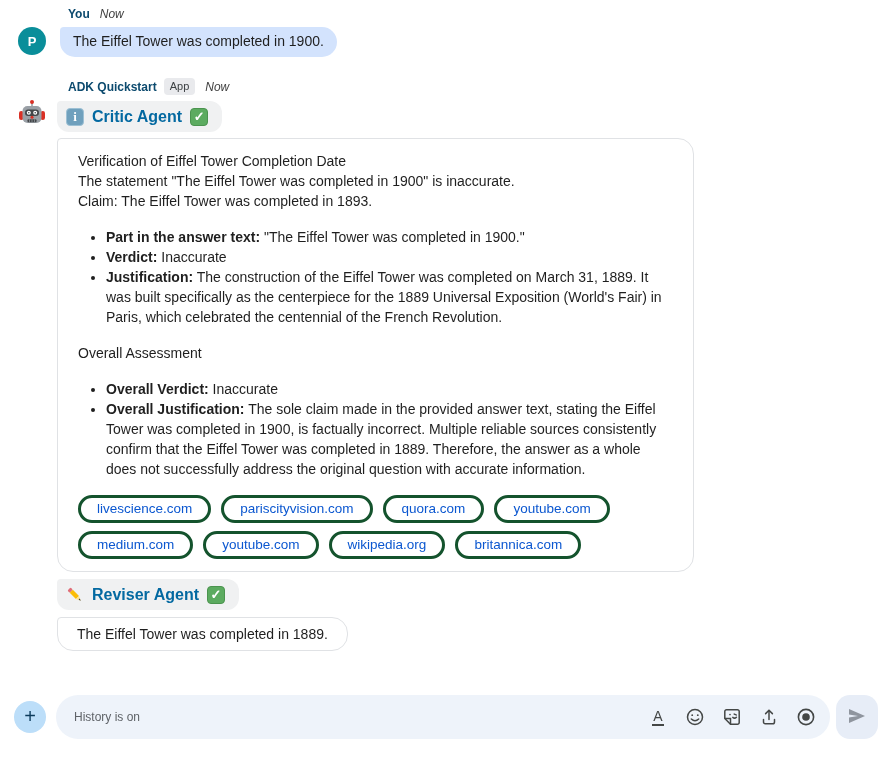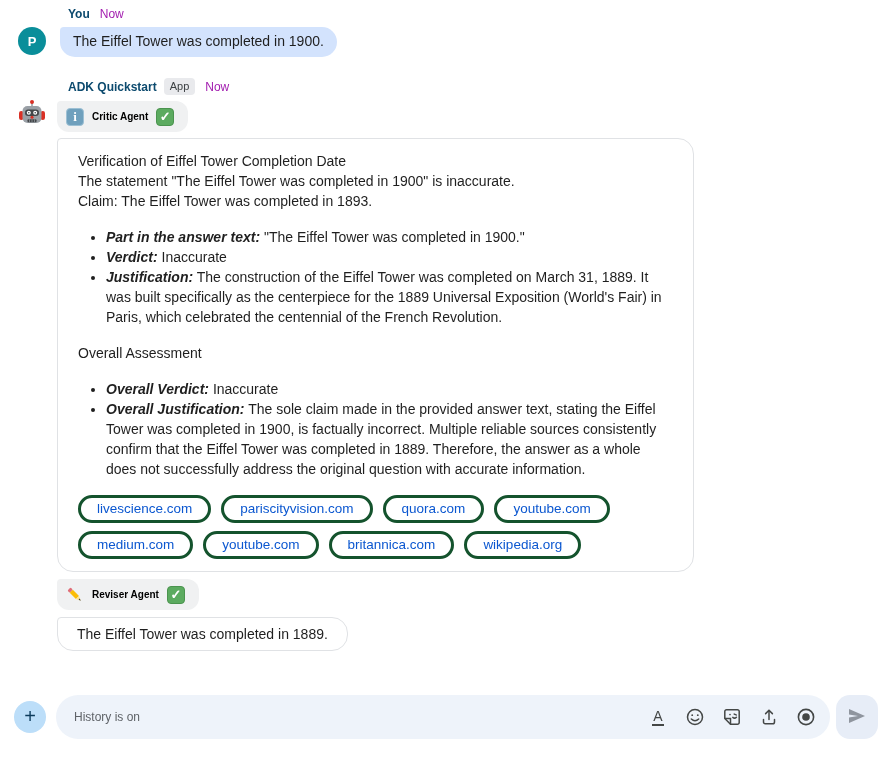--- a/index.html
+++ b/index.html
@@ -5,52 +5,52 @@
   * { box-sizing: border-box; }
   html,body { margin:0; padding:0; }
   body {
     width:891px; height:759px; position:relative; overflow:hidden;
     background:#ffffff; color:#1f1f1f;
     font-family:"Liberation Sans", sans-serif;
   }
   .meta-row { font-size:12px; line-height:14px; margin:0 0 6px 68px; display:flex; align-items:center; }
   .meta-row.first { padding-top:7px; }
   .sender-name { font-weight:700; color:#0c4a6e; }
-  .meta-time { color:#a21caf; margin-left:10px; }
+  .meta-time { color:#404040; margin-left:10px;font-style:italic; }
   .app-badge { background:#e9eaed; color:#3c4043; font-size:11px; line-height:13px;
     border-radius:4px; padding:2px 6px; margin-left:7px; }
 
   .msg-row { display:flex; align-items:flex-start; margin-left:18px; }
   .avatar { width:28px; height:28px; border-radius:50%; flex:none; }
   .avatar-user { background:#0a8e9a; color:#fff; display:flex; align-items:center;
     justify-content:center; font-size:13px; font-weight:700; }
   .avatar-bot { display:flex; align-items:center; justify-content:center; }
 
   .user-bubble { margin-left:14px; background:#d3e3fd; border-radius:4px 16px 16px 16px;
     padding:6px 13px 7px; font-size:14px; line-height:17px; }
 
   .bot-col { margin-left:11px; display:flex; flex-direction:column; align-items:flex-start; }
 
   .agent-pill { display:inline-flex; align-items:center; background:#f0f1f2;
     border-radius:4px 12px 12px 12px; padding:5px 14px 5px 9px; height:31px; }
-  .agent-title { font-weight:700; font-size:10px; color:#000000; margin:0 8px; }
+  .agent-title { font-weight:700; font-size:16px; color:#0369a1; margin:0 8px; }
   .sq-icon { width:18px; height:18px; border-radius:4px; display:flex; align-items:center;
     justify-content:center; flex:none; }
   .info-sq { background:#6fa0bd; border:1px solid #9dc0d4; color:#fff;
     font-family:"Liberation Serif", serif; font-weight:700; font-size:13px; }
   .check-sq { background:#5cab60; border:1px solid #4b944f; color:#fff;
     font-weight:700; font-size:13px; }
 
   .card { width:637px; margin-top:6px; background:#fff; border:1px solid #e0e2e5;
     border-radius:4px 16px 16px 16px; padding:12px 20px 12px; font-size:14px;
     line-height:20px; color:#1f1f1f; }
   .card .intro-line { margin:0; }
   .card ul { margin:16px 0; padding-left:28px; }
   .card li { margin:0; }
-  .card .b { font-weight:700;font-style:italic; }
+  .card .b { font-weight:700; }
   .section-title { margin:16px 0; }
 
   .chips { display:flex; flex-wrap:wrap; gap:8px 10px; margin-top:14px; }
   .chip { border:3px solid #14532d; border-radius:15px; height:28px; display:inline-flex;
     align-items:center; padding:0 16px; color:#0b57d0; font-size:13.5px; font-weight:500;
     text-decoration:none; cursor:pointer; background:#fff; }
 
   .reviser-pill { margin-top:7px; }
   .pencil-wrap { width:18px; height:18px; display:flex; align-items:center; justify-content:center; }
   .reviser-bubble { margin-top:7px; background:#fff; border:1px solid #e0e2e5;
@@ -156,22 +156,22 @@
         </li>
       </ul>
 
       <div class="chips">
         <a class="chip">livescience.com</a>
         <a class="chip">pariscityvision.com</a>
         <a class="chip">quora.com</a>
         <a class="chip">youtube.com</a>
         <a class="chip">medium.com</a>
         <a class="chip">youtube.com</a>
+        <a class="chip">wikipedia.org</a>
         <a class="chip">britannica.com</a>
-        <a class="chip">wikipedia.org</a>
       </div>
     </div>
 
     <div class="agent-pill reviser-pill">
       <span class="pencil-wrap">
         <svg width="18" height="18" viewBox="0 0 18 18">
           <g transform="rotate(-45 9 9)">
             <rect x="6.8" y="0.5" width="4.4" height="3.2" rx="1.2" fill="#e06d79"></rect>
             <rect x="6.8" y="3.7" width="4.4" height="8.8" fill="#fbbc04"></rect>
             <path d="M6.8 12.5 L11.2 12.5 L9 17.2 Z" fill="#fde293"></path>

